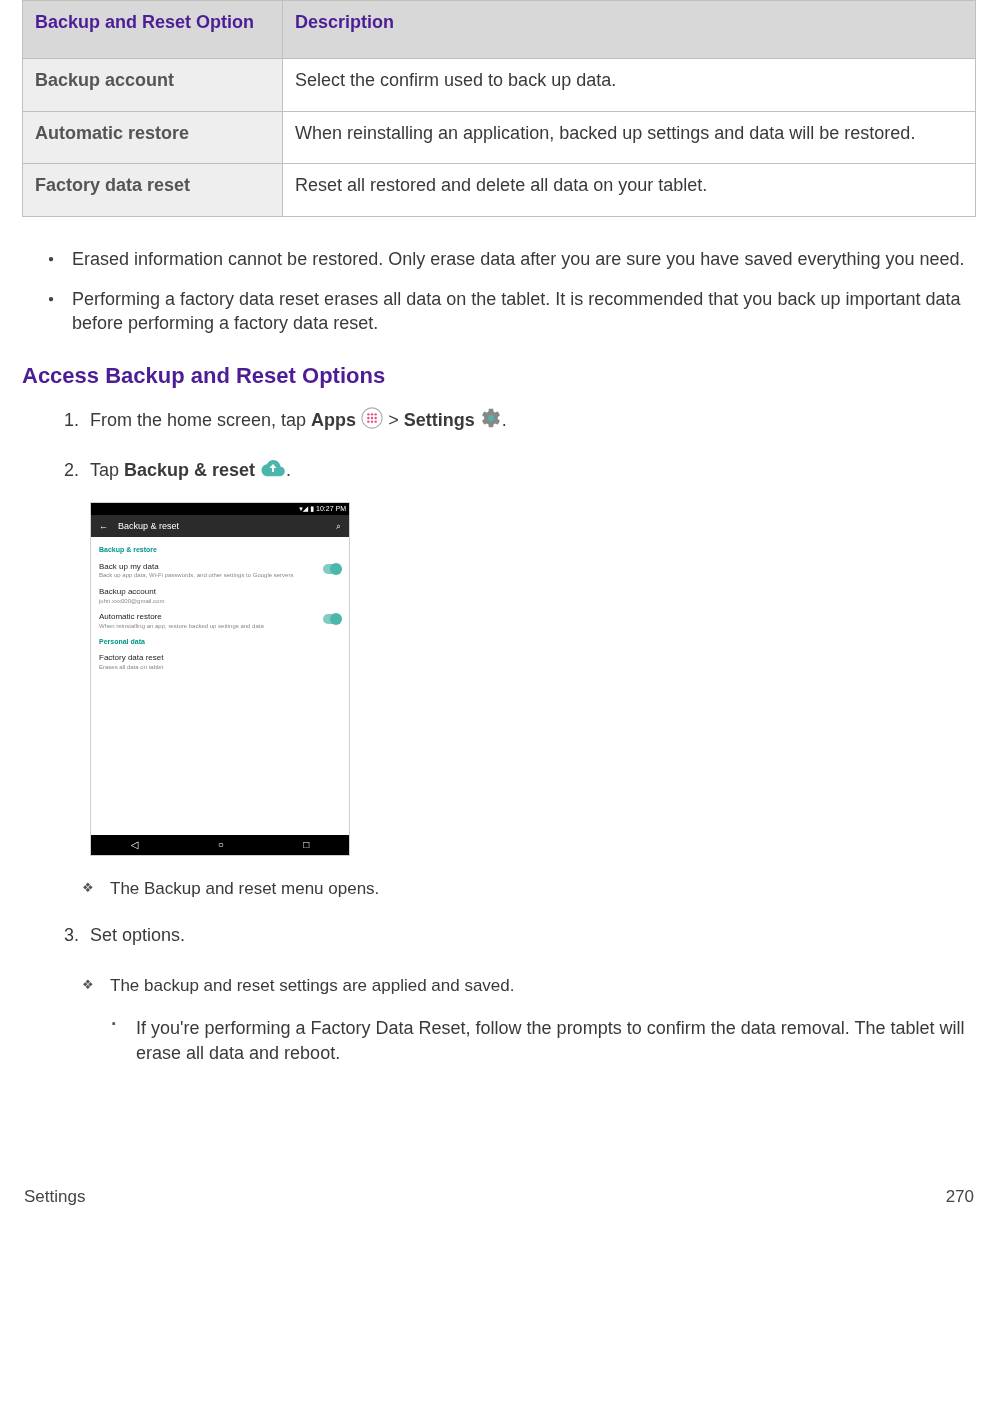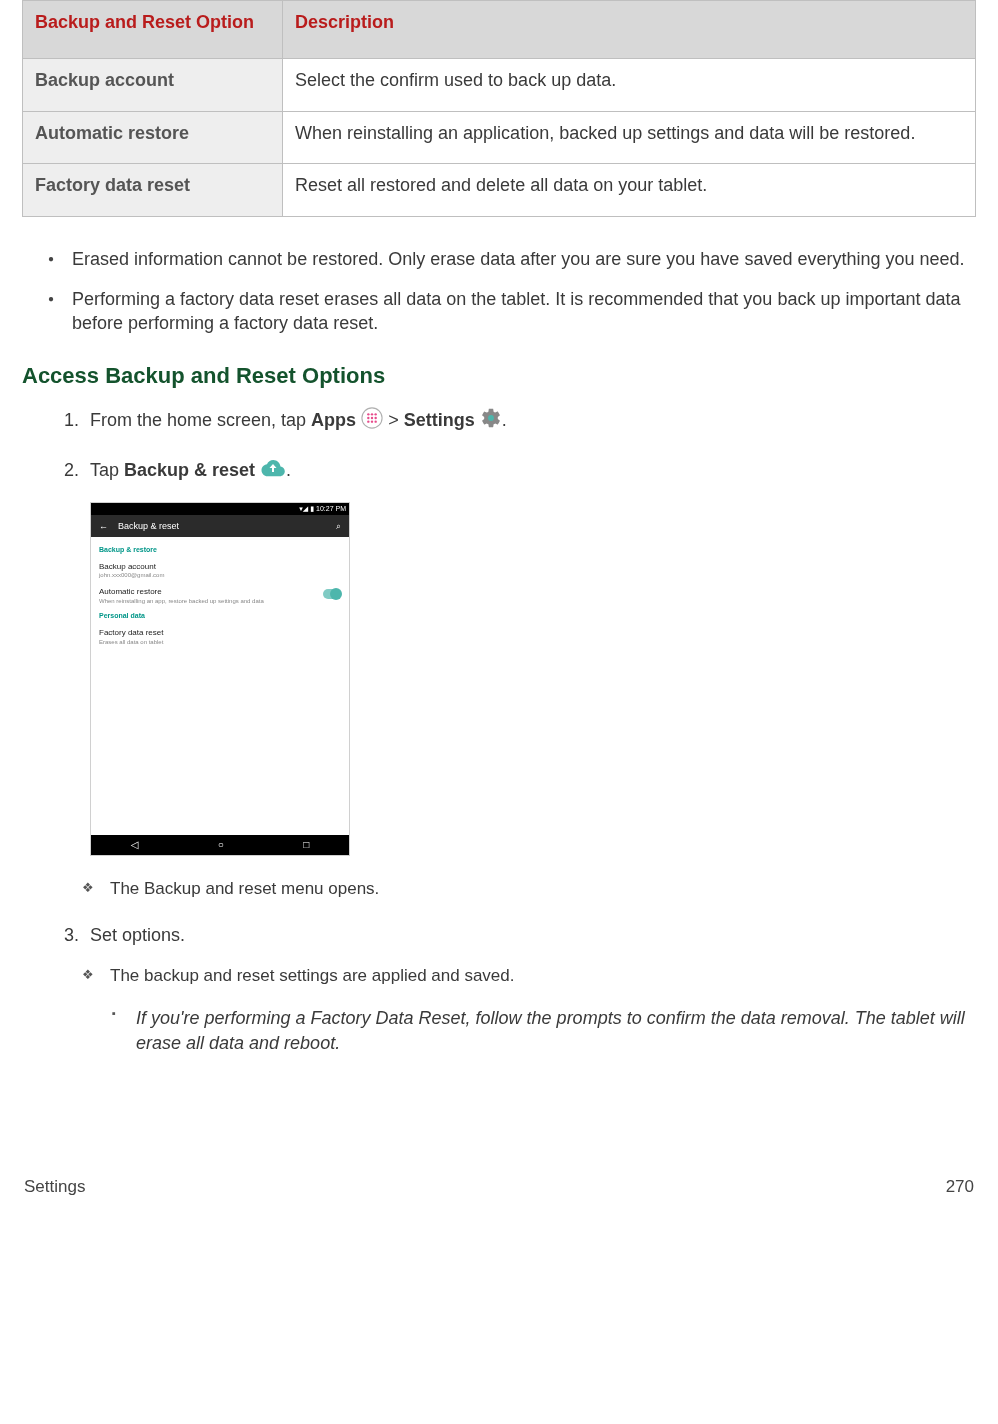--- a/index.html
+++ b/index.html
@@ -22,21 +22,21 @@
     border: 1px solid #bfbfbf;
     padding: 10px 12px 18px 12px;
     text-align: left;
     vertical-align: top;
     font-size: 18px;
     line-height: 1.3;
   }
   table.options th {
     background: #d8d8d8;
     font-weight: bold;
-    color: #b91c1c;
+    color: #4c1d95;
     padding-bottom: 24px;
   }
   table.options td.left {
     background: #eeeeee;
     font-weight: bold;
     color: #555;
     width: 260px;
   }
   ul.bullets {
     list-style: none;
@@ -54,21 +54,21 @@
     content: "●";
     font-size: 10px;
     position: absolute;
     left: -24px;
     top: 5px;
     color: #444;
   }
   h2.subhead {
     font-size: 22px;
     font-weight: bold;
-    color: #14532d;
+    color: #4c1d95;
     margin: 28px 0 18px 0;
   }
   ol.steps {
     padding-left: 62px;
     margin: 0;
   }
   ol.steps > li {
     font-size: 18px;
     line-height: 1.35;
     margin-bottom: 22px;
@@ -171,21 +171,20 @@
     position: absolute;
     left: -28px;
     top: 1px;
     font-size: 13px;
     color: #555;
   }
   .sub-square {
     list-style: none;
     padding-left: 110px;
     margin: 0 0 14px 0;
-    font-style: italic;
   }
   .sub-square > li {
     position: relative;
     font-size: 18px;
     line-height: 1.35;
     margin-bottom: 14px;
   }
   .sub-square > li::before {
     content: "▪";
     position: absolute;
@@ -279,20 +278,27 @@
           <span>▮</span>
           <span>10:27 PM</span>
         </div>
         <div class="appbar">
           <span>←</span>
           <span class="title">Backup &amp; reset</span>
           <span>⌕</span>
         </div>
         <div class="screen-body">
           <div class="sec-title">Backup &amp; restore</div>
+          <div class="row">
+            <div class="txt">
+              <div class="lbl">Back up my data</div>
+              <div class="sub">Back up app data, Wi-Fi passwords, and other settings to Google servers</div>
+            </div>
+            <div class="toggle"></div>
+          </div>
           <div class="row">
             <div class="txt">
               <div class="lbl">Backup account</div>
               <div class="sub">john.xxx000@gmail.com</div>
             </div>
           </div>
           <div class="row">
             <div class="txt">
               <div class="lbl">Automatic restore</div>
               <div class="sub">When reinstalling an app, restore backed up settings and data</div>
@@ -314,21 +320,21 @@
         </div>
       </div>
 
       <ul class="sub-diamond" style="padding-left:20px;">
         <li>The Backup and reset menu opens.</li>
       </ul>
     </li>
 
     <li>
       <span>Set options.</span>
-      <ul class="sub-diamond" style="padding-left:20px; margin-top:18px;">
+      <ul class="sub-diamond" style="padding-left:20px; margin-top:28px;">
         <li>The backup and reset settings are applied and saved.</li>
       </ul>
       <ul class="sub-square" style="padding-left:46px;">
         <li>If you're performing a Factory Data Reset, follow the prompts to confirm the data removal. The tablet will erase all data and reboot.</li>
       </ul>
     </li>
   </ol>
 
   <div class="footer">
     <span>Settings</span>

